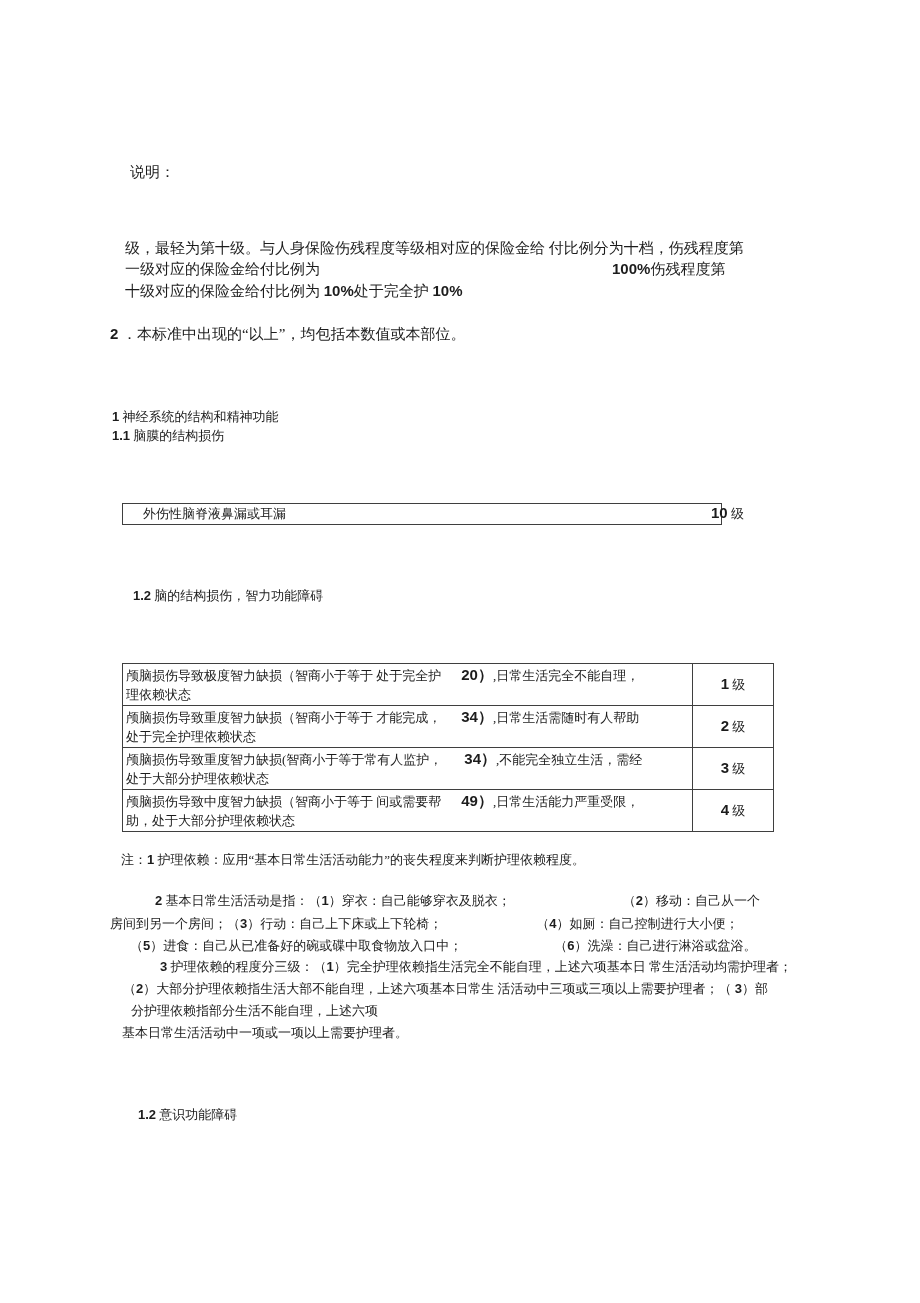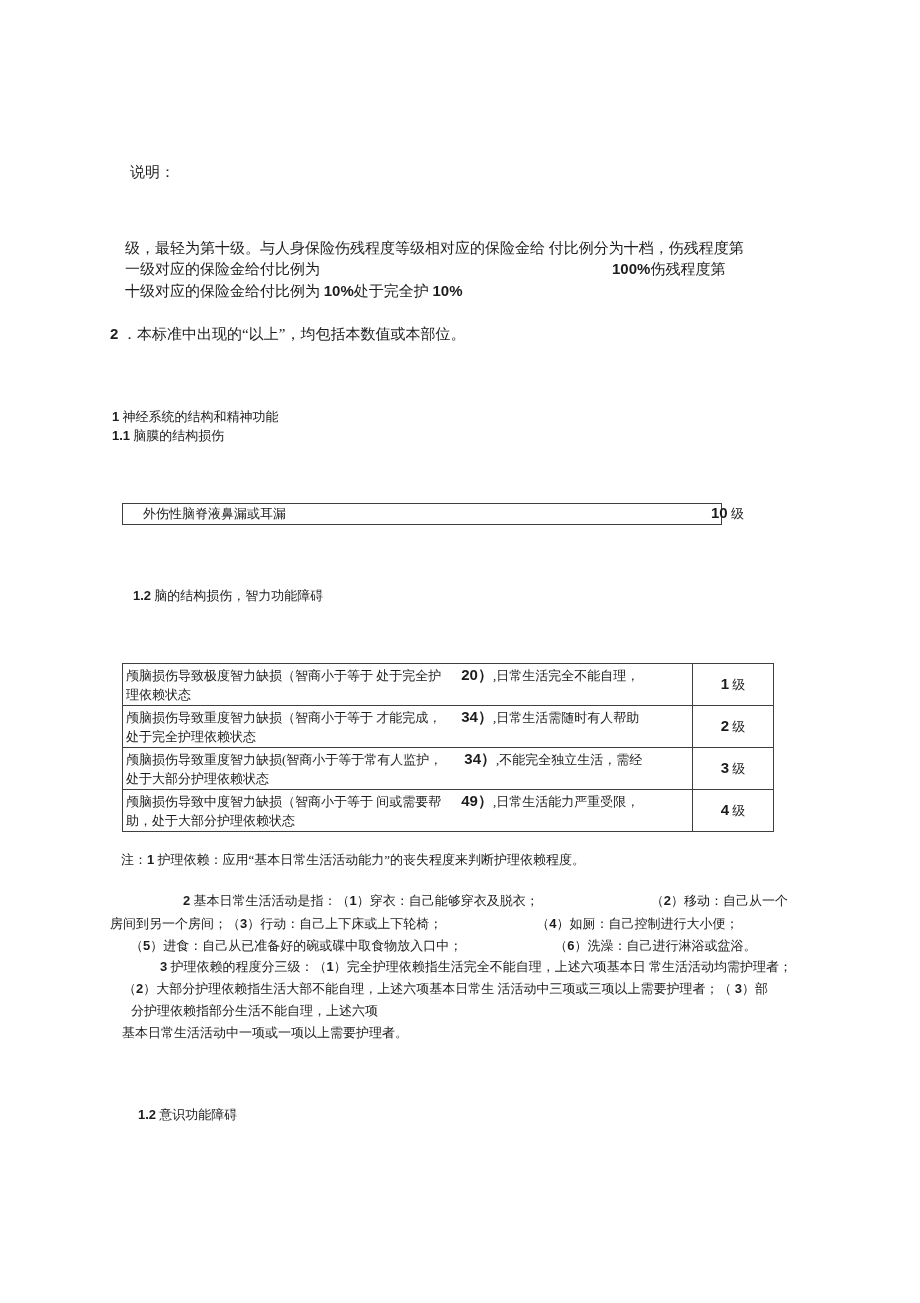--- a/index.html
+++ b/index.html
@@ -89,21 +89,21 @@
       <td class="criteria">
         <div class="cell-line"><span class="seg-cjk">颅脑损伤导致中度智力缺损（智商小于等于 间或需要帮</span><span class="seg-gap" style="width: 20px;"></span><span class="seg-big">49）</span><span class="seg-cjk">,日常生活能力严重受限，</span></div>
         <div class="cell-line"><span class="seg-cjk">助，处于大部分护理依赖状态</span></div>
       </td>
       <td class="grade"><span class="seg-big">4</span><span class="seg-cjk"> 级</span></td>
     </tr>
   </tbody>
     </table>
 
   <div class="line fs13" style="left:121px;top:851px;"><span class="seg-cjk">注：</span><span class="seg-num">1</span><span class="seg-cjk"> 护理依赖：应用“基本日常生活活动能力”的丧失程度来判断护理依赖程度。</span></div>
-  <div class="line fs13" style="left:155px;top:892px;margin-left:28px;"><span class="seg-num">2</span><span class="seg-cjk"> 基本日常生活活动是指：（</span><span class="seg-num">1</span><span class="seg-cjk">）穿衣：自己能够穿衣及脱衣；</span><span class="seg-gap" style="width: 112px;"></span><span class="seg-cjk">（</span><span class="seg-num">2</span><span class="seg-cjk">）移动：自己从一个</span></div>
+  <div class="line fs13" style="left:155px;top:892px;"><span class="seg-num">2</span><span class="seg-cjk"> 基本日常生活活动是指：（</span><span class="seg-num">1</span><span class="seg-cjk">）穿衣：自己能够穿衣及脱衣；</span><span class="seg-gap" style="width: 112px;"></span><span class="seg-cjk">（</span><span class="seg-num">2</span><span class="seg-cjk">）移动：自己从一个</span></div>
   <div class="line fs13" style="left:110px;top:915px;"><span class="seg-cjk">房间到另一个房间；（</span><span class="seg-num">3</span><span class="seg-cjk">）行动：自己上下床或上下轮椅；</span><span class="seg-gap" style="width: 94px;"></span><span class="seg-cjk">（</span><span class="seg-num">4</span><span class="seg-cjk">）如厕：自己控制进行大小便；</span></div>
   <div class="line fs13" style="left:130px;top:937px;"><span class="seg-cjk">（</span><span class="seg-num">5</span><span class="seg-cjk">）进食：自己从已准备好的碗或碟中取食物放入口中；</span><span class="seg-gap" style="width: 92px;"></span><span class="seg-cjk">（</span><span class="seg-num">6</span><span class="seg-cjk">）洗澡：自己进行淋浴或盆浴。</span></div>
   <div class="line fs13" style="left:160px;top:958px;"><span class="seg-num">3</span><span class="seg-cjk"> 护理依赖的程度分三级：（</span><span class="seg-num">1</span><span class="seg-cjk">）完全护理依赖指生活完全不能自理，上述六项基本日 常生活活动均需护理者；</span></div>
   <div class="line fs13" style="left:123px;top:980px;"><span class="seg-cjk">（</span><span class="seg-num">2</span><span class="seg-cjk">）大部分护理依赖指生活大部不能自理，上述六项基本日常生 活活动中三项或三项以上需要护理者；（ </span><span class="seg-num">3</span><span class="seg-cjk">）部</span></div>
   <div class="line fs13" style="left:131px;top:1002px;"><span class="seg-cjk">分护理依赖指部分生活不能自理，上述六项</span></div>
   <div class="line fs13" style="left:122px;top:1024px;"><span class="seg-cjk">基本日常生活活动中一项或一项以上需要护理者。</span></div>
 
   <div class="line fs135" style="left:138px;top:1106px;"><span class="seg-num">1.2</span><span class="seg-cjk"> 意识功能障碍</span></div>
 
 </div>

